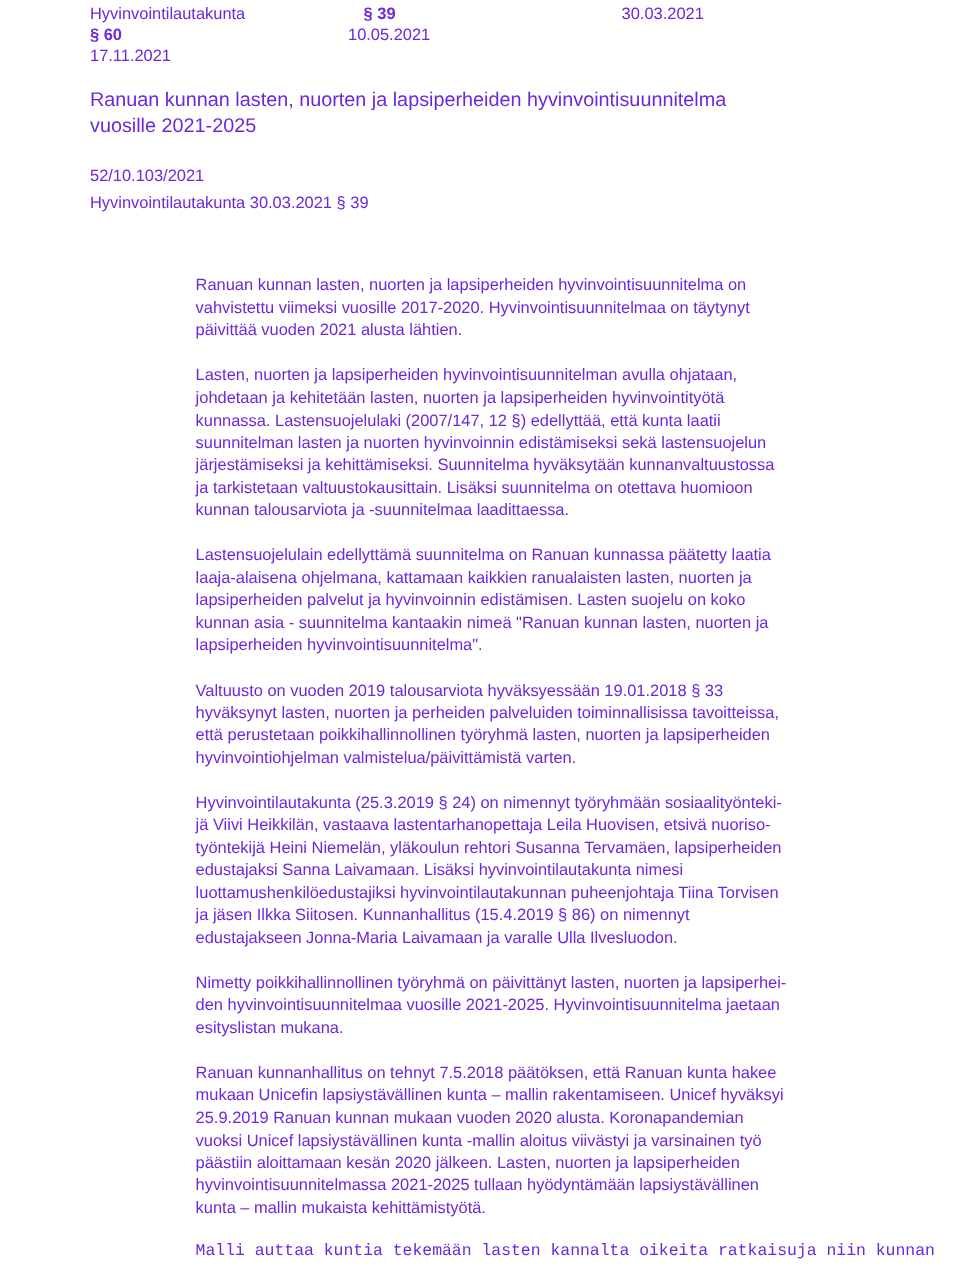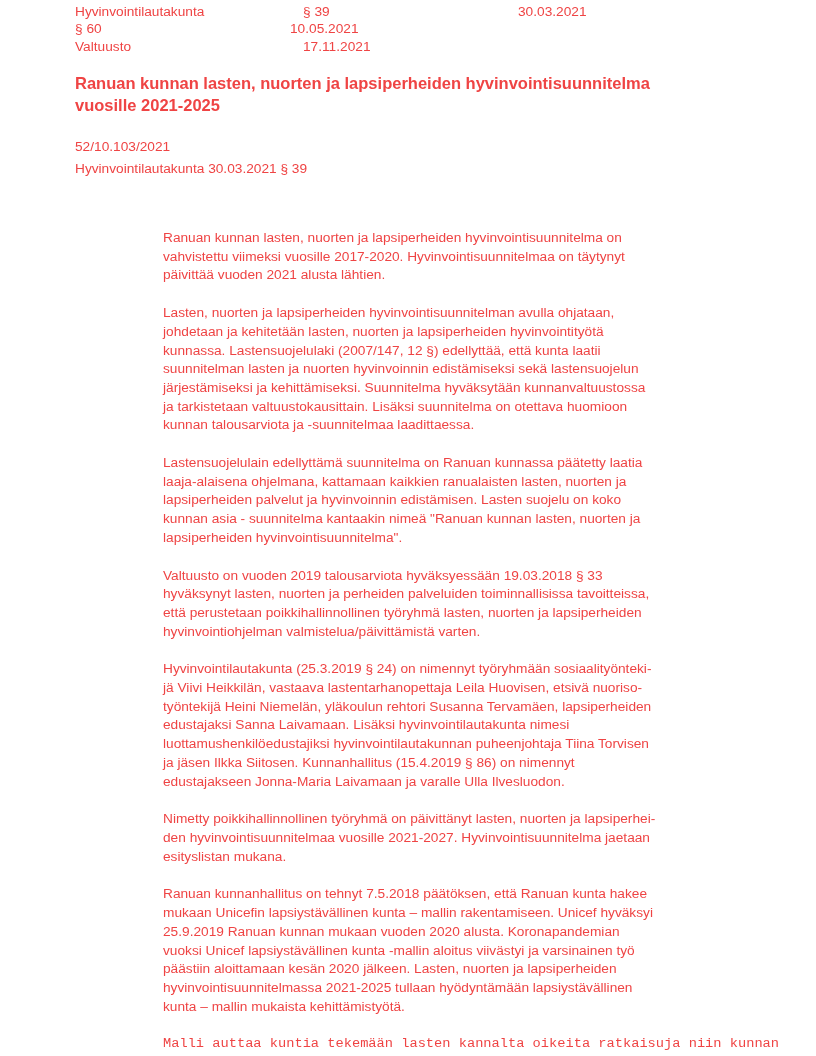--- a/index.html
+++ b/index.html
@@ -5,42 +5,42 @@
   html, body {
     margin: 0;
     padding: 0;
     background: #ffffff;
   }
   .page {
     position: relative;
     width: 816px;
     height: 1056px;
     background: #ffffff;
-    color: #ef4444;
+    color: #6d28d9;
     font-family: "Liberation Sans", "DejaVu Sans", sans-serif;
     overflow: hidden;
   }
   .approvals {
     position: absolute;
     top: 3px;
     left: 75px;
     font-size: 13.7px;
     line-height: 17.3px;
   }
   .approval-row { display: flex; }
   .col-body    { width: 228px; }
-  .col-section { width: 215px; }
+  .col-section { width: 215px; font-weight: bold; }
   .col-date    { width: 120px; }
   .title {
     position: absolute;
     top: 72px;
     left: 75px;
     margin: 0;
     font-size: 16.5px;
-    font-weight: bold;
+    font-weight: normal;
     line-height: 22px;
     white-space: pre-line;
   }
   .case-number {
     position: absolute;
     top: 138px;
     left: 75px;
     font-size: 13.7px;
     line-height: 18px;
   }
@@ -73,21 +73,20 @@
     <div class="approval-row">
       <span class="col-body">Hyvinvointilautakunta</span>
       <span class="col-section">§ 39</span>
       <span class="col-date">30.03.2021</span>
     </div>
     <div class="approval-row">
       <span class="col-section">§ 60</span>
       <span class="col-date">10.05.2021</span>
     </div>
     <div class="approval-row">
-      <span class="col-body">Valtuusto</span>
       <span class="col-date">17.11.2021</span>
     </div>
   </div>
 
   <h1 class="title">Ranuan kunnan lasten, nuorten ja lapsiperheiden hyvinvointisuunnitelma
 vuosille 2021-2025</h1>
 
   <div class="case-number">52/10.103/2021</div>
 
   <div class="meeting-ref">Hyvinvointilautakunta 30.03.2021 § 39</div>
@@ -101,33 +100,33 @@
 kunnassa. Lastensuojelulaki (2007/147, 12 §) edellyttää, että kunta laatii
 suunnitelman lasten ja nuorten hyvinvoinnin edistämiseksi sekä lastensuojelun
 järjestämiseksi ja kehittämiseksi. Suunnitelma hyväksytään kunnanvaltuustossa
 ja tarkistetaan valtuustokausittain. Lisäksi suunnitelma on otettava huomioon
 kunnan talousarviota ja -suunnitelmaa laadittaessa.</p>
     <p class="para">Lastensuojelulain edellyttämä suunnitelma on Ranuan kunnassa päätetty laatia
 laaja-alaisena ohjelmana, kattamaan kaikkien ranualaisten lasten, nuorten ja
 lapsiperheiden palvelut ja hyvinvoinnin edistämisen. Lasten suojelu on koko
 kunnan asia - suunnitelma kantaakin nimeä "Ranuan kunnan lasten, nuorten ja
 lapsiperheiden hyvinvointisuunnitelma".</p>
-    <p class="para">Valtuusto on vuoden 2019 talousarviota hyväksyessään 19.03.2018 § 33
+    <p class="para">Valtuusto on vuoden 2019 talousarviota hyväksyessään 19.01.2018 § 33
 hyväksynyt lasten, nuorten ja perheiden palveluiden toiminnallisissa tavoitteissa,
 että perustetaan poikkihallinnollinen työryhmä lasten, nuorten ja lapsiperheiden
 hyvinvointiohjelman valmistelua/päivittämistä varten.</p>
     <p class="para">Hyvinvointilautakunta (25.3.2019 § 24) on nimennyt työryhmään sosiaalityönteki-
 jä Viivi Heikkilän, vastaava lastentarhanopettaja Leila Huovisen, etsivä nuoriso-
 työntekijä Heini Niemelän, yläkoulun rehtori Susanna Tervamäen, lapsiperheiden
 edustajaksi Sanna Laivamaan. Lisäksi hyvinvointilautakunta nimesi
 luottamushenkilöedustajiksi hyvinvointilautakunnan puheenjohtaja Tiina Torvisen
 ja jäsen Ilkka Siitosen. Kunnanhallitus (15.4.2019 § 86) on nimennyt
 edustajakseen Jonna-Maria Laivamaan ja varalle Ulla Ilvesluodon.</p>
     <p class="para">Nimetty poikkihallinnollinen työryhmä on päivittänyt lasten, nuorten ja lapsiperhei-
-den hyvinvointisuunnitelmaa vuosille 2021-2027. Hyvinvointisuunnitelma jaetaan
+den hyvinvointisuunnitelmaa vuosille 2021-2025. Hyvinvointisuunnitelma jaetaan
 esityslistan mukana.</p>
     <p class="para">Ranuan kunnanhallitus on tehnyt 7.5.2018 päätöksen, että Ranuan kunta hakee
 mukaan Unicefin lapsiystävällinen kunta – mallin rakentamiseen. Unicef hyväksyi
 25.9.2019 Ranuan kunnan mukaan vuoden 2020 alusta. Koronapandemian
 vuoksi Unicef lapsiystävällinen kunta -mallin aloitus viivästyi ja varsinainen työ
 päästiin aloittamaan kesän 2020 jälkeen. Lasten, nuorten ja lapsiperheiden
 hyvinvointisuunnitelmassa 2021-2025 tullaan hyödyntämään lapsiystävällinen
 kunta – mallin mukaista kehittämistyötä.</p>
     <p class="para">Malli auttaa kuntia tekemään lasten kannalta oikeita ratkaisuja niin kunnan</p>
   </div>

